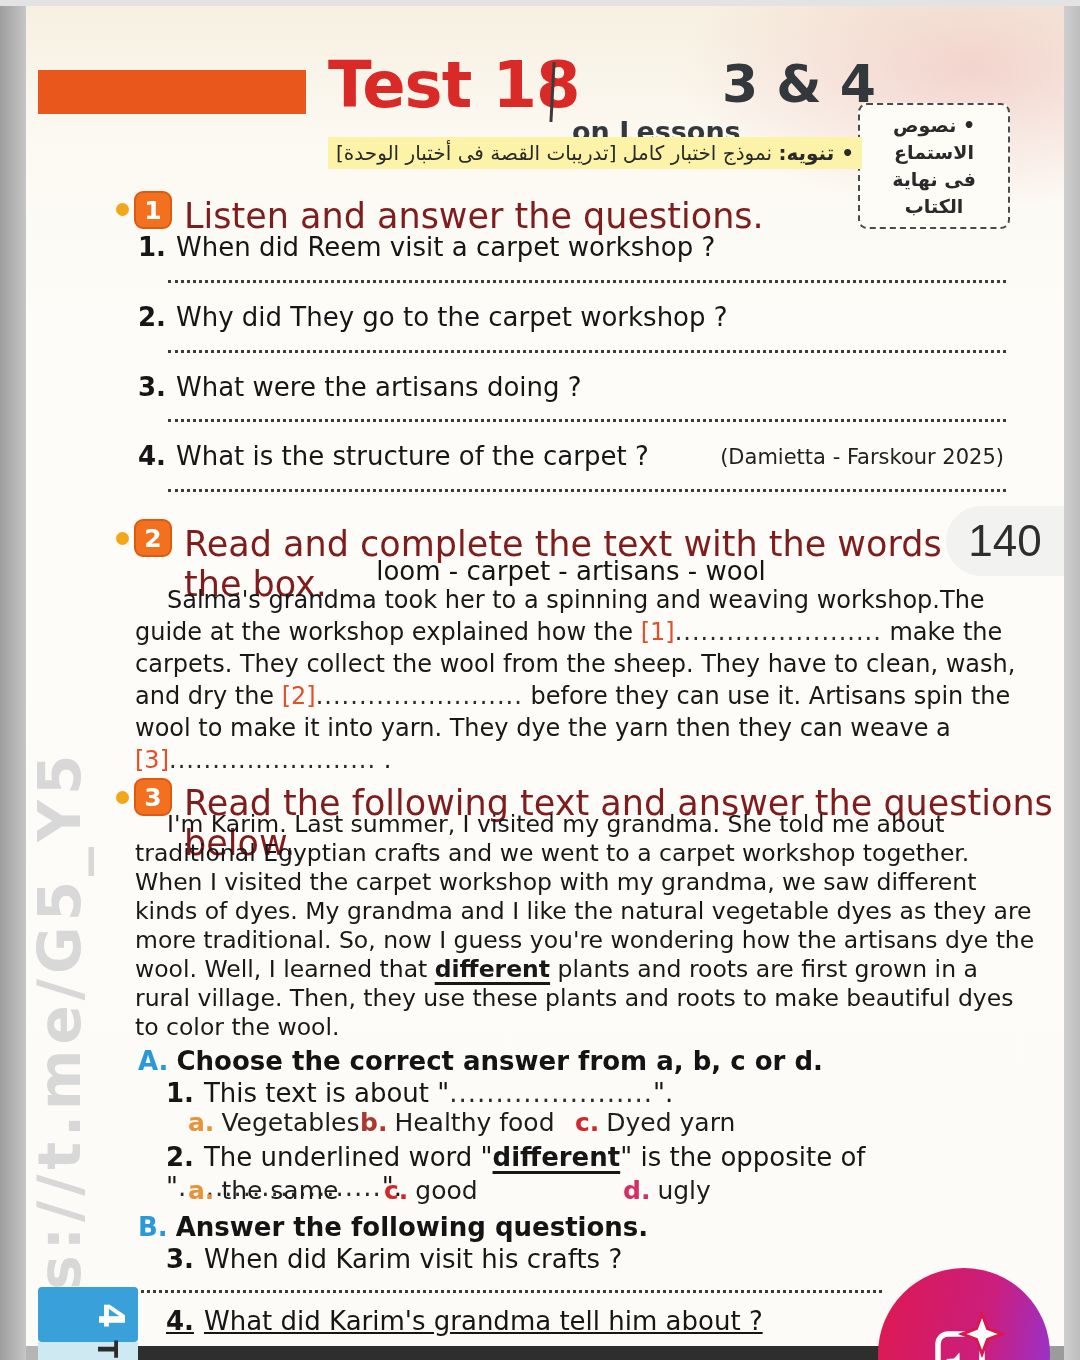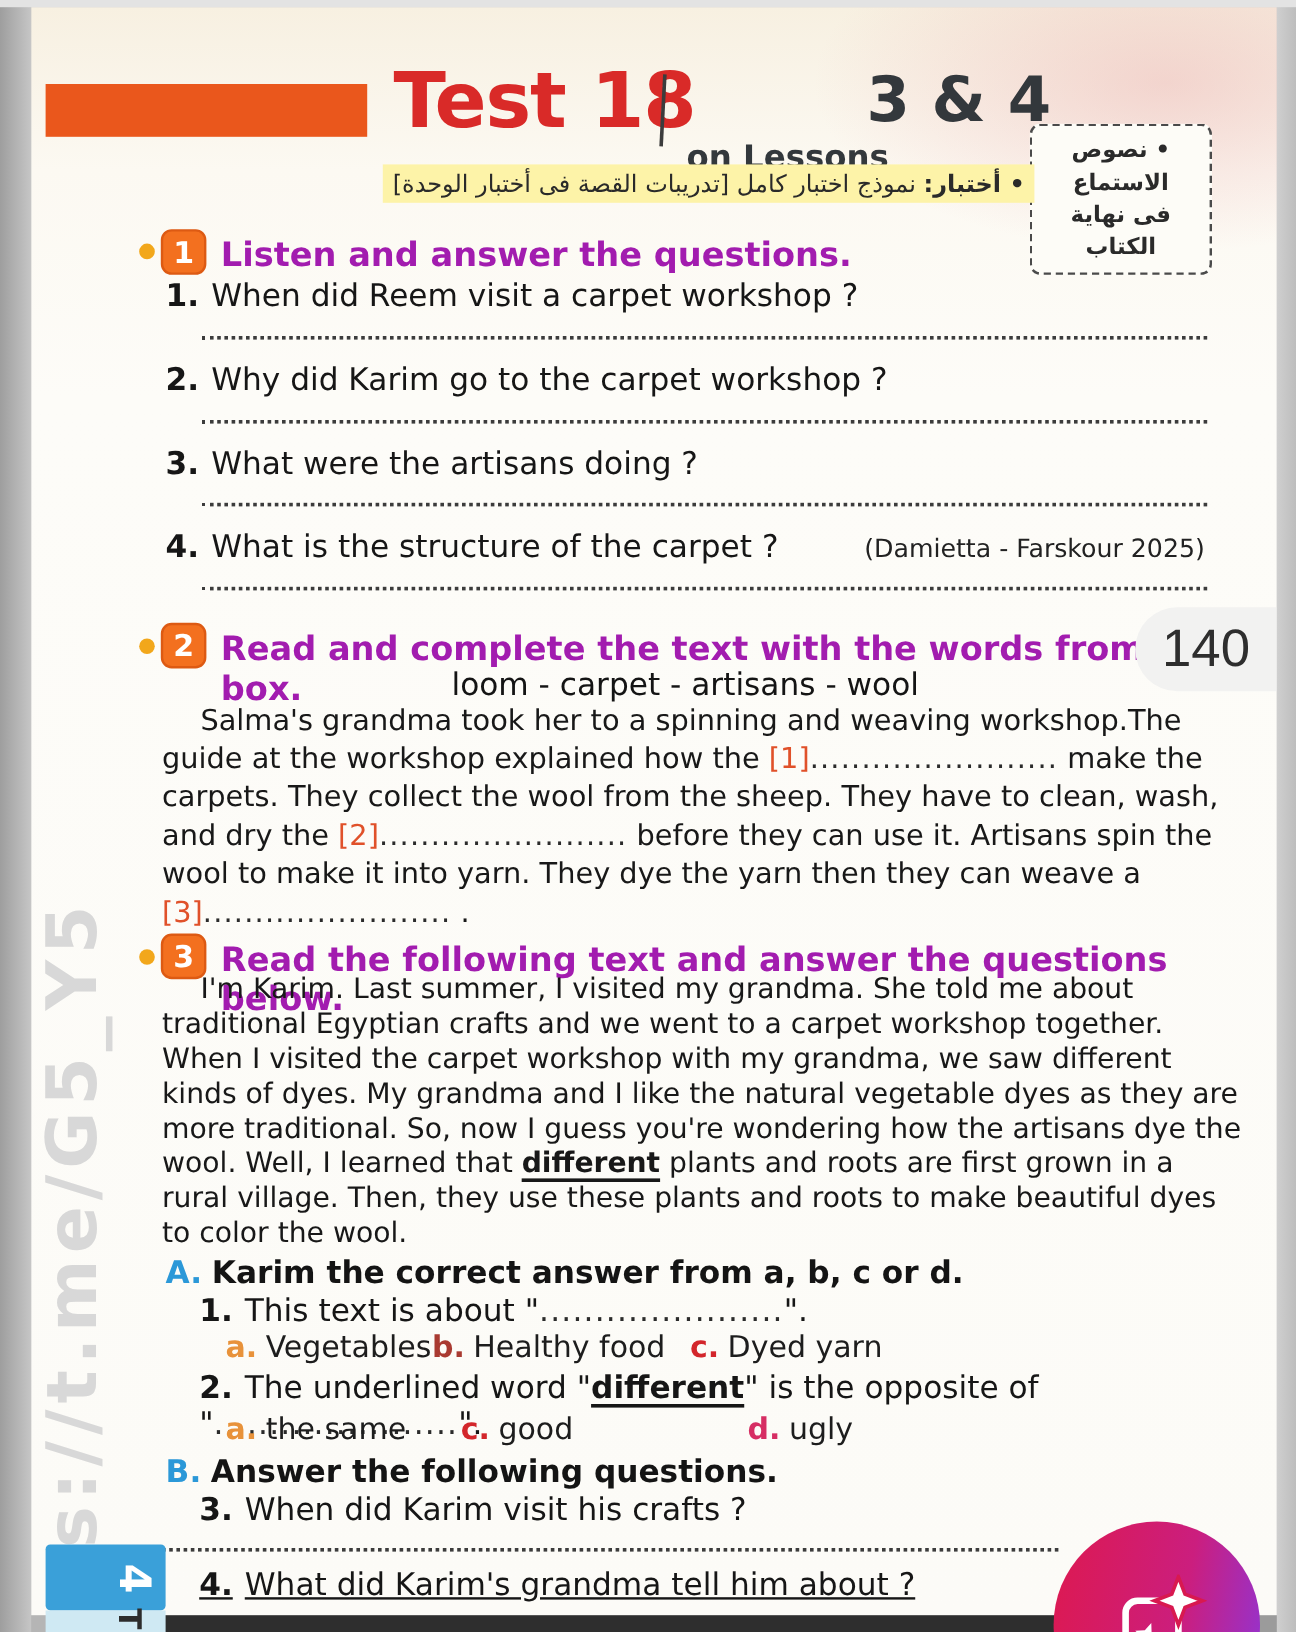--- a/index.html
+++ b/index.html
@@ -29,21 +29,21 @@
               border:2px dashed #4a4a4a; border-radius:9px; background:#fdfcf7;
               font-size:19px; font-weight:bold; color:#2a2a2a; text-align:center; line-height:27px; direction:rtl; }
   .subtitle { position:absolute; right:218px; top:137px; direction:rtl; font-size:20px; color:#2a2a2a;
               background:#fdf3a8; padding:3px 8px; line-height:26px; }
   .subtitle .b { font-weight:bold; }
 
   
   .bullet { position:absolute; width:13px; height:13px; border-radius:50%; background:#f2a71b; }
   .badge  { position:absolute; width:38px; height:38px; border-radius:9px; background:#f3701f; border:2px solid #dd5a13;
             color:#fff; font-weight:bold; font-size:25px; display:flex; align-items:center; justify-content:center; }
-  .sec-title { position:absolute; font-size:28px; font-weight:bold; color:#a21caf; }
+  .sec-title { position:absolute; font-size:35px; font-weight:normal; color:#7f1d1d; }
 
   .q { position:absolute; font-size:26px; color:#161616; }
   .q .n { font-weight:bold; margin-right:10px; }
   .ansline { position:absolute; height:0; border-bottom:3px dotted #3c3c3c; }
   .src { position:absolute; font-size:21px; color:#222; }
 
   .wordbox { position:absolute; left:135px; top:556px; width:872px; text-align:center; font-size:26px; color:#141414; }
 
   .passage { position:absolute; color:#181818; text-align:left; }
   .p2 { left:135px; top:584px; width:892px; font-size:24px; line-height:32px; text-indent:32px; }
@@ -85,34 +85,34 @@
 <div class="orange-bar"></div>
 <div class="test-title">Test 18</div>
 <div class="hdr-divider"></div>
 <div class="on-lessons">on Lessons</div>
 <div class="lessons-num">3 &amp; 4</div>
 <div class="note-box">
   <div>• نصوص الاستماع</div>
   <div>فى نهاية الكتاب</div>
 </div>
 <div class="subtitle">
-  <span class="b">• أختبار:</span><span> نموذج اختبار كامل [تدريبات القصة فى أختبار الوحدة]</span>
+  <span class="b">• تنويه:</span><span> نموذج اختبار كامل [تدريبات القصة فى أختبار الوحدة]</span>
 </div>
 
 <div class="bullet" style="left:116px; top:203px;"></div>
 <div class="badge" style="left:134px; top:191px;">1</div>
 <div class="sec-title" style="left:184px; top:196px;">Listen and answer the questions.</div>
 
 <div class="q" style="left:138px; top:232px;">
   <span class="n">1.</span><span>When did Reem visit a carpet workshop ?</span>
 </div>
 <div class="ansline" style="left:168px; top:280px; width:838px;"></div>
 
 <div class="q" style="left:138px; top:302px;">
-  <span class="n">2.</span><span>Why did Karim go to the carpet workshop ?</span>
+  <span class="n">2.</span><span>Why did They go to the carpet workshop ?</span>
 </div>
 <div class="ansline" style="left:168px; top:350px; width:838px;"></div>
 
 <div class="q" style="left:138px; top:372px;">
   <span class="n">3.</span><span>What were the artisans doing ?</span>
 </div>
 <div class="ansline" style="left:168px; top:419px; width:838px;"></div>
 
 <div class="q" style="left:138px; top:441px;">
   <span class="n">4.</span><span>What is the structure of the carpet ?</span>
@@ -131,21 +131,21 @@
 
 <div class="bullet" style="left:116px; top:791px;"></div>
 <div class="badge" style="left:134px; top:778px;">3</div>
 <div class="sec-title" style="left:184px; top:783px;">Read the following text and answer the questions below.</div>
 
 <div class="passage p3">
   <span>I'm Karim. Last summer, I visited my grandma. She told me about traditional Egyptian crafts and we went to a carpet workshop together. When I visited the carpet workshop with my grandma, we saw different kinds of dyes. My grandma and I like the natural vegetable dyes as they are more traditional. So, now I guess you're wondering how the artisans dye the wool. Well, I learned that </span><span class="ub">different</span><span> plants and roots are first grown in a rural village. Then, they use these plants and roots to make beautiful dyes to color the wool.</span>
 </div>
 
 <div class="abhead" style="left:138px; top:1046px;">
-  <span class="ab-label">A.</span><span class="ab-title">Karim the correct answer from a, b, c or d.</span>
+  <span class="ab-label">A.</span><span class="ab-title">Choose the correct answer from a, b, c or d.</span>
 </div>
 
 <div class="q" style="left:166px; top:1078px;">
   <span class="n">1.</span><span>This text is about "</span><span class="bdots">......................</span><span>".</span>
 </div>
 <div class="opts" style="top:1108px;">
   <div><span class="L oa">a.</span><span>Vegetables</span></div>
   <div><span class="L ob">b.</span><span>Healthy food</span></div>
   <div><span class="L oc">c.</span><span>Dyed yarn</span></div>
 </div>

